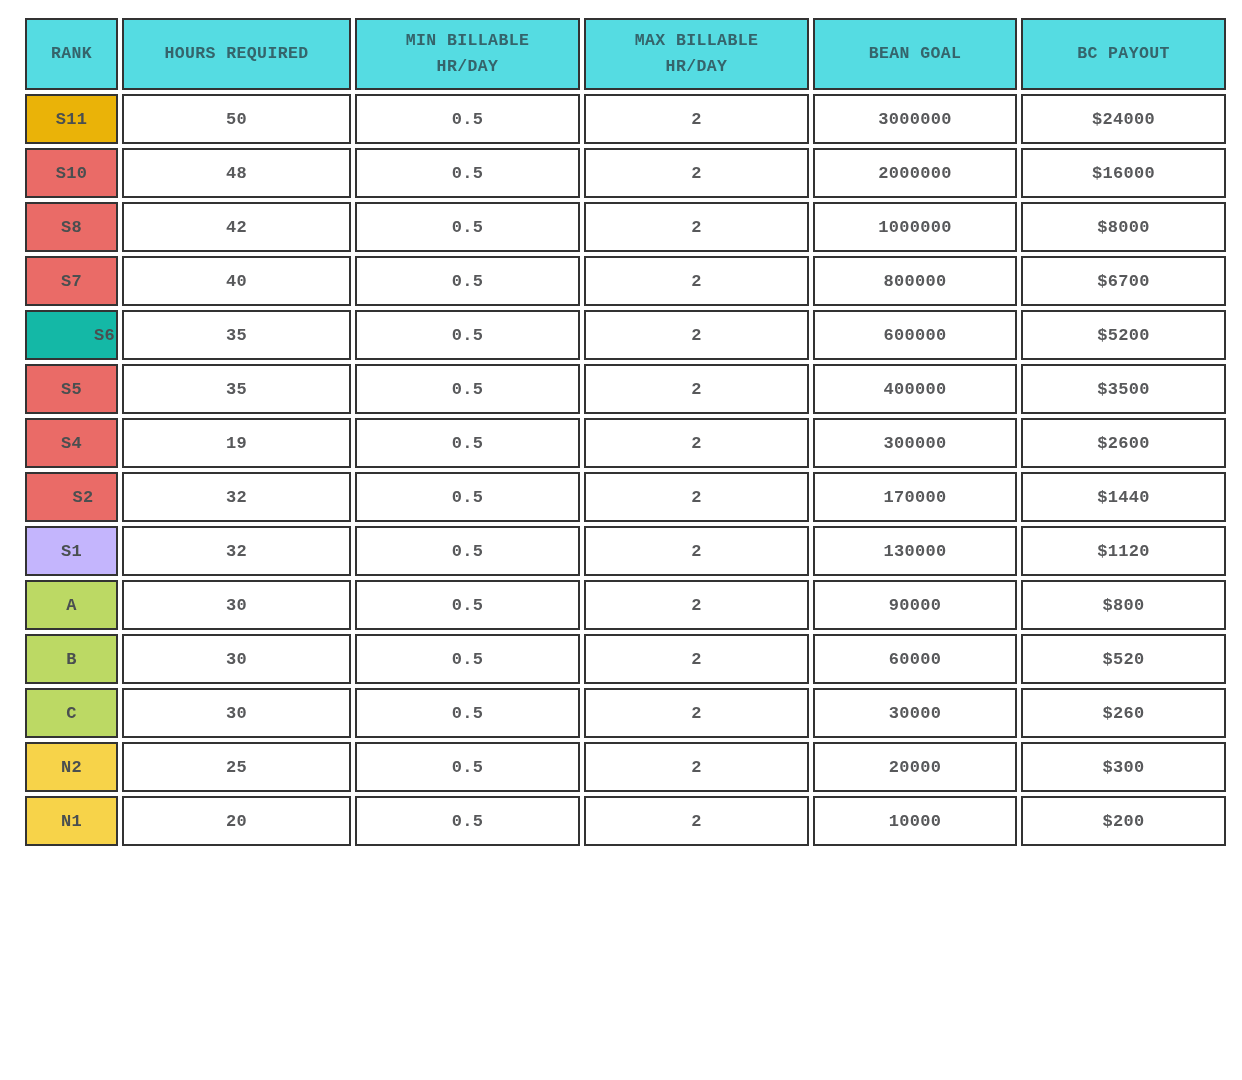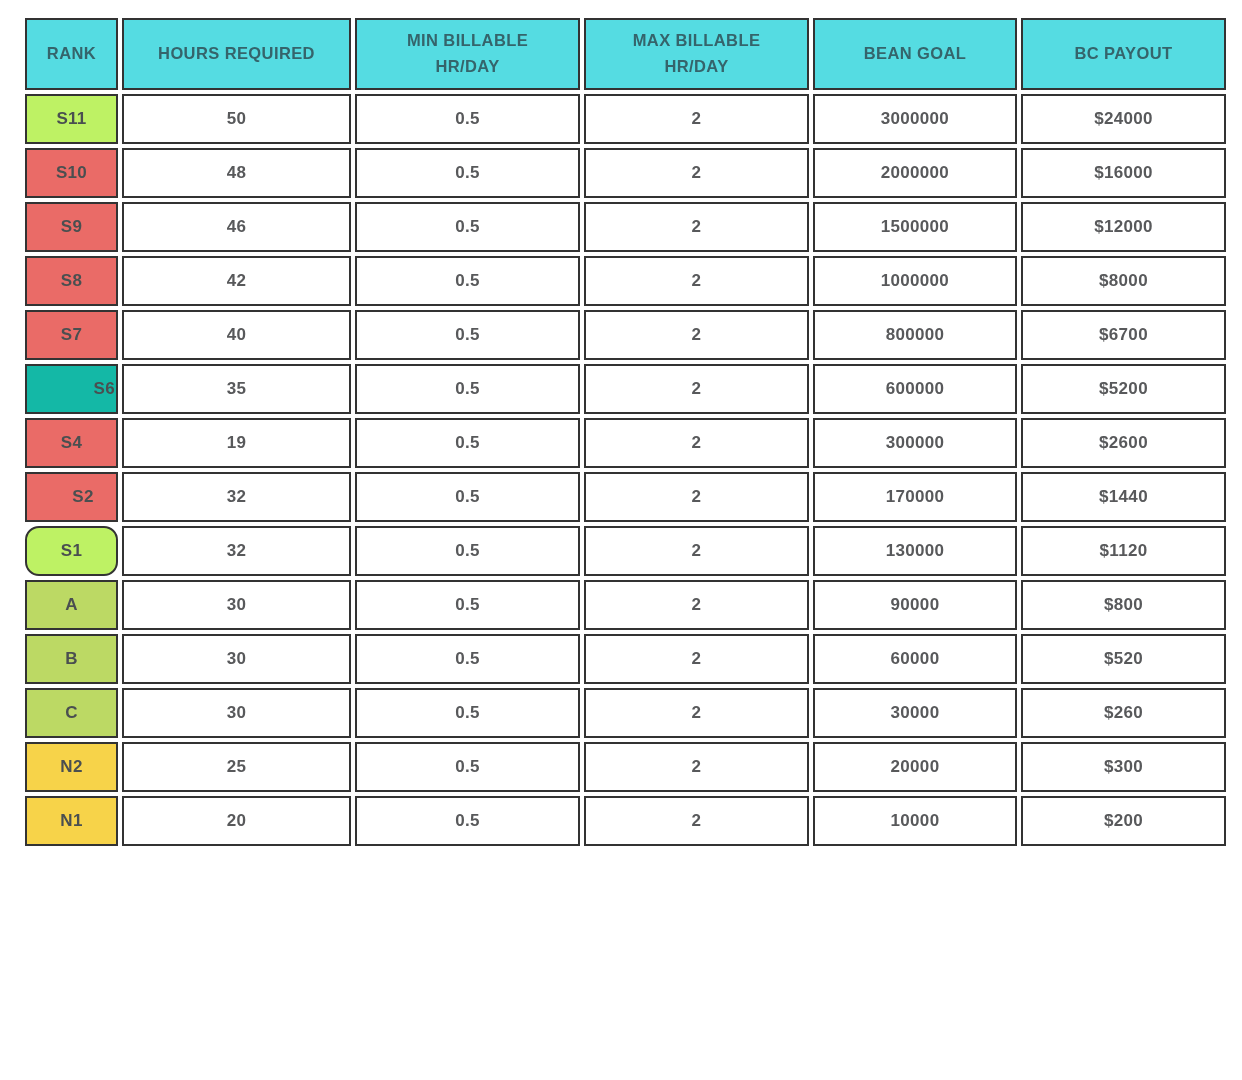--- a/index.html
+++ b/index.html
@@ -16,20 +16,21 @@
     font-family: "Liberation Sans", sans-serif;
     width: 1242px;
     height: 1080px;
     overflow: hidden;
   }
   table {
     border-collapse: separate;
     border-spacing: 4px;
     table-layout: fixed;
     margin: 14px 0 0 21px;
+    font-family: Liberation Mono, monospace;
   }
   th, td {
     box-sizing: border-box;
     border: 2px solid var(--border);
     font-weight: bold;
     text-align: center;
     vertical-align: middle;
     overflow: hidden;
   }
   th {
@@ -71,42 +72,34 @@
         <th>MIN BILLABLE
 HR/DAY</th>
         <th>MAX BILLABLE
 HR/DAY</th>
         <th>BEAN GOAL</th>
         <th>BC PAYOUT</th>
       </tr>
   </thead>
   <tbody>
       <tr>
-        <td class="rank-cell" style="background: #bef264;">S11</td>
+        <td class="rank-cell" style="background: #eab308;">S11</td>
         <td>50</td>
         <td>0.5</td>
         <td>2</td>
         <td>3000000</td>
         <td>$24000</td>
       </tr>
       <tr>
         <td class="rank-cell" style="background: rgb(234, 107, 103);">S10</td>
         <td>48</td>
         <td>0.5</td>
         <td>2</td>
         <td>2000000</td>
         <td>$16000</td>
-      </tr>
-      <tr>
-        <td class="rank-cell" style="background: rgb(234, 107, 103);">S9</td>
-        <td>46</td>
-        <td>0.5</td>
-        <td>2</td>
-        <td>1500000</td>
-        <td>$12000</td>
       </tr>
       <tr>
         <td class="rank-cell" style="background: rgb(234, 107, 103);">S8</td>
         <td>42</td>
         <td>0.5</td>
         <td>2</td>
         <td>1000000</td>
         <td>$8000</td>
       </tr>
       <tr>
@@ -119,37 +112,45 @@
       </tr>
       <tr>
         <td class="rank-cell" style="background: #14b8a6; text-align: right;">S6</td>
         <td>35</td>
         <td>0.5</td>
         <td>2</td>
         <td>600000</td>
         <td>$5200</td>
       </tr>
       <tr>
+        <td class="rank-cell" style="background: rgb(234, 107, 103);">S5</td>
+        <td>35</td>
+        <td>0.5</td>
+        <td>2</td>
+        <td>400000</td>
+        <td>$3500</td>
+      </tr>
+      <tr>
         <td class="rank-cell" style="background: rgb(234, 107, 103);">S4</td>
         <td>19</td>
         <td>0.5</td>
         <td>2</td>
         <td>300000</td>
         <td>$2600</td>
       </tr>
       <tr>
         <td class="rank-cell" style="background: rgb(234, 107, 103); padding-left: 24px;">S2</td>
         <td>32</td>
         <td>0.5</td>
         <td>2</td>
         <td>170000</td>
         <td>$1440</td>
       </tr>
       <tr>
-        <td class="rank-cell" style="background: #bef264; border-radius: 14px;">S1</td>
+        <td class="rank-cell" style="background: #c4b5fd;">S1</td>
         <td>32</td>
         <td>0.5</td>
         <td>2</td>
         <td>130000</td>
         <td>$1120</td>
       </tr>
       <tr>
         <td class="rank-cell" style="background: rgb(188, 217, 100);">A</td>
         <td>30</td>
         <td>0.5</td>

